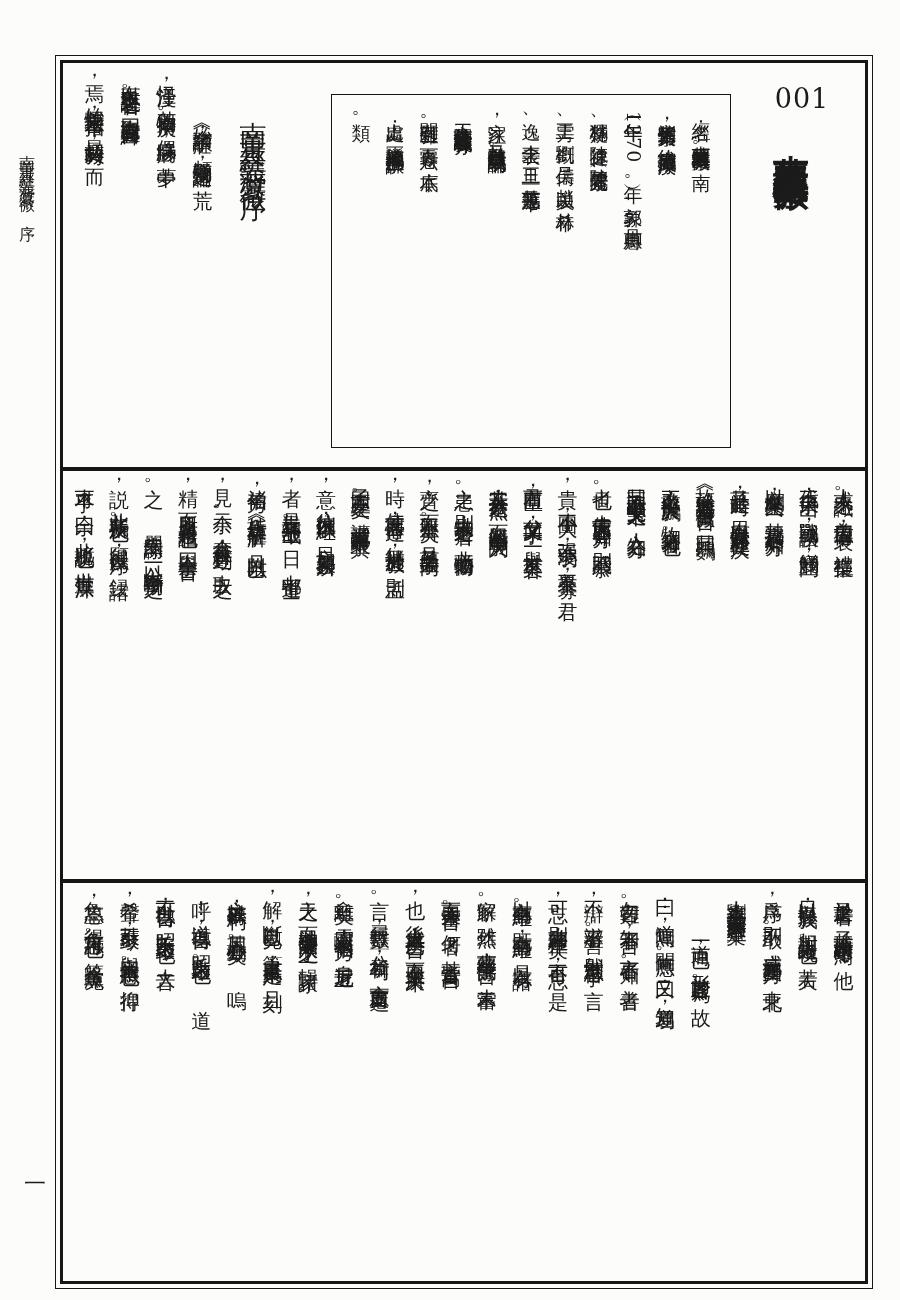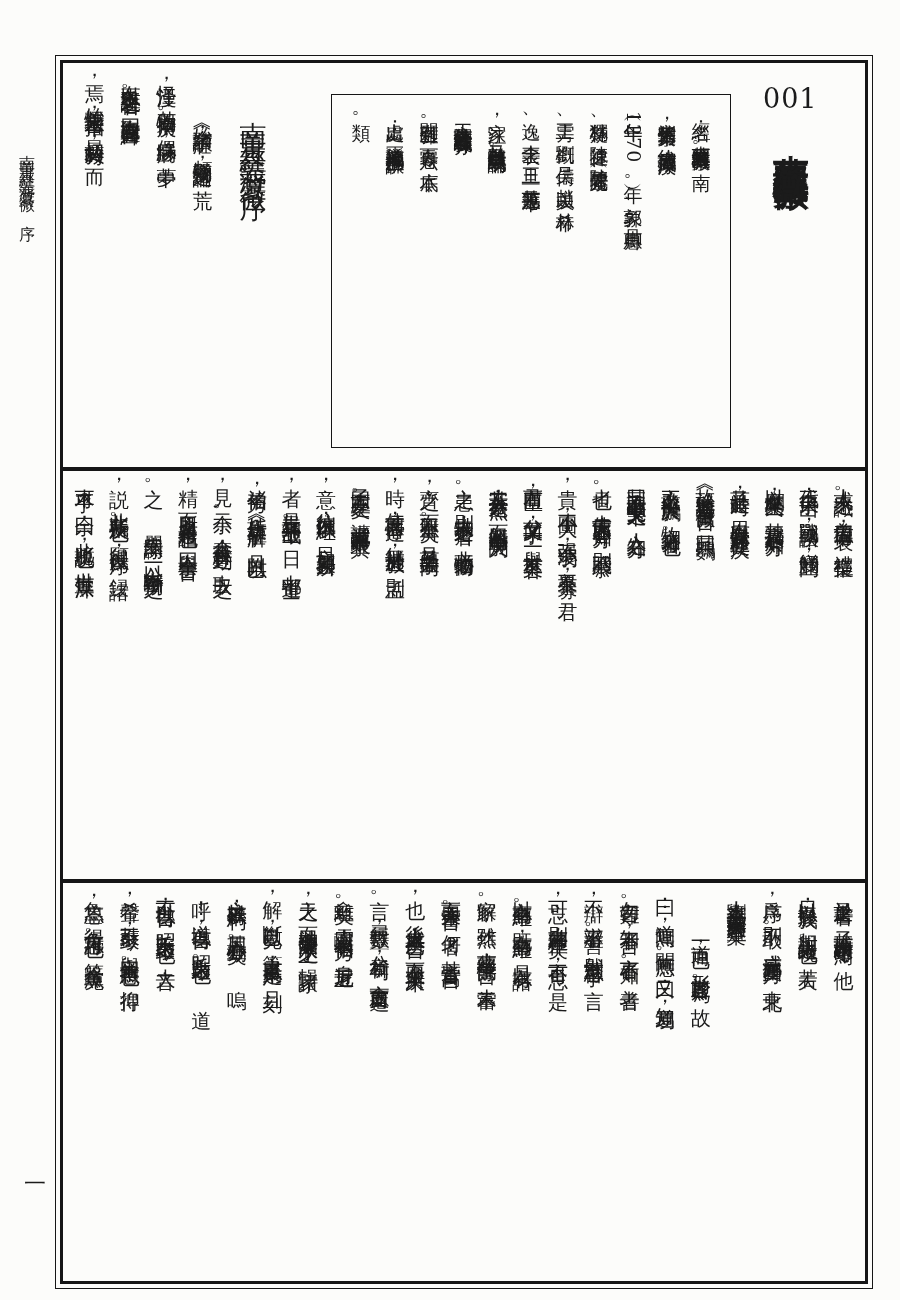--- a/index.html
+++ b/index.html
@@ -25,21 +25,21 @@
   }
 
   
   .divider{position:absolute;left:0;right:0;height:4px;background:#161616;}
   #divider-1{top:404px;}
   #divider-2{top:816px;}
 
   
   #band-top{position:absolute;top:0;left:0;right:0;height:404px;}
   .book-number{
-    position:absolute;left:700px;top:20px;width:78px;
+    position:absolute;left:700px;top:20px;width:78px;text-align:center;
     font-size:27px;letter-spacing:1px;
   }
   .main-title{
     position:absolute;left:704px;top:62px;writing-mode:vertical-rl;
     font-size:36px;font-weight:700;letter-spacing:3px;
   }
   .jingming-box{
     position:absolute;left:268px;top:31px;width:400px;height:354px;
     border:1.5px solid #161616;box-sizing:border-box;
     writing-mode:vertical-rl;padding:13px 11px;

